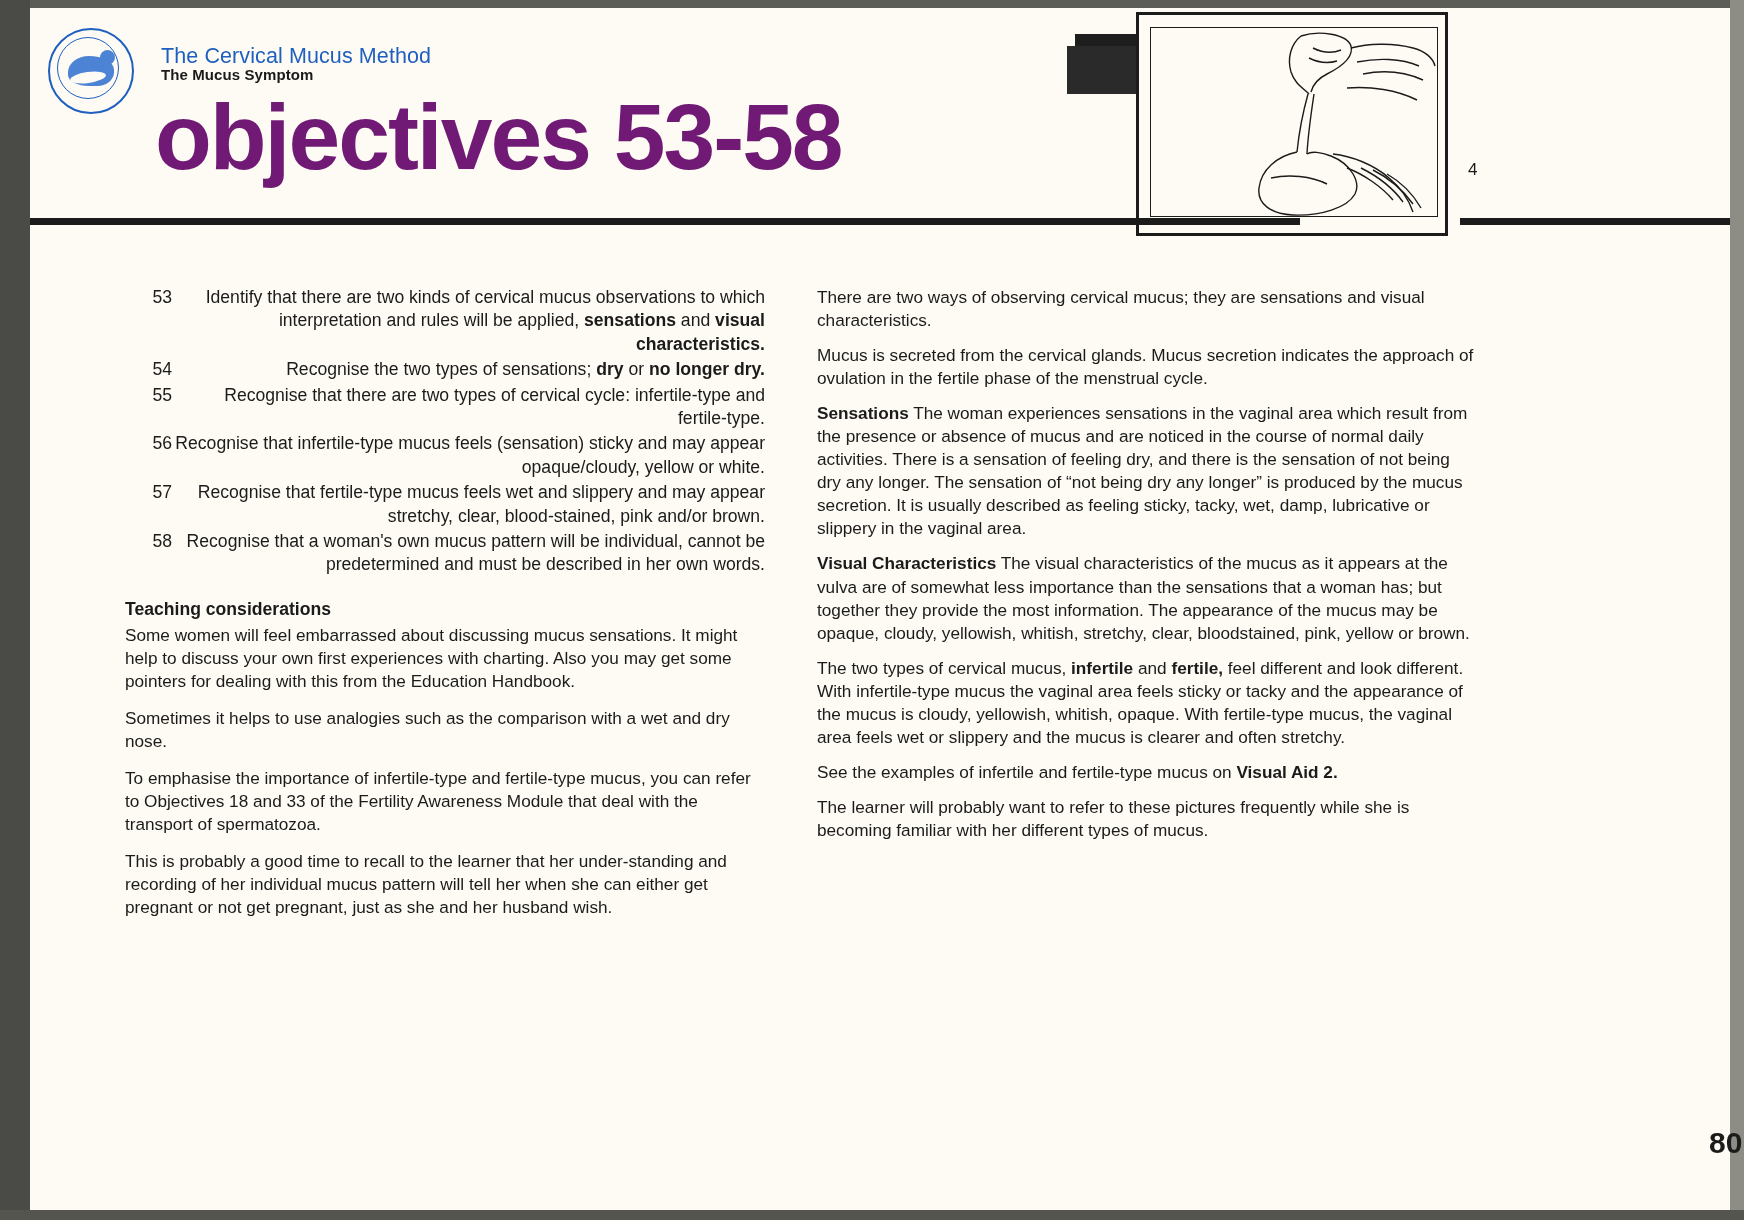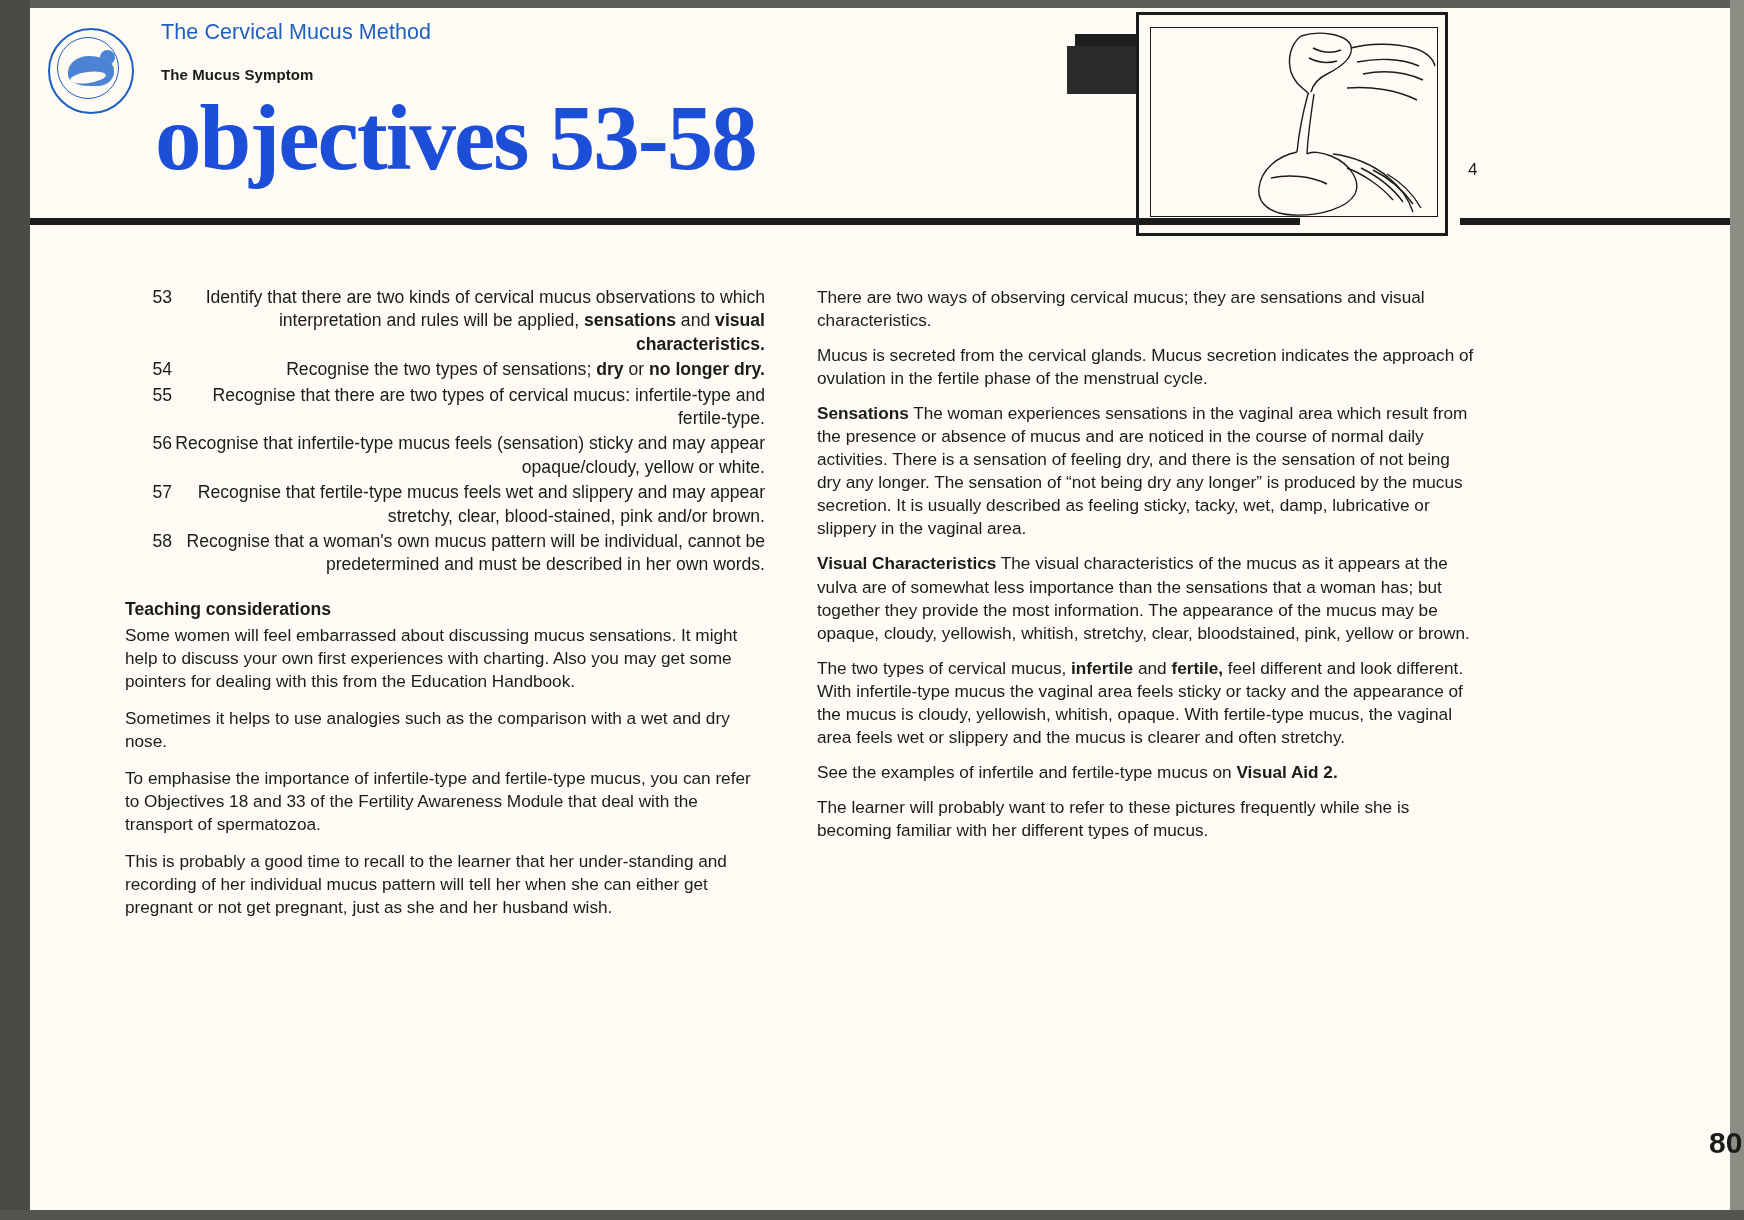--- a/index.html
+++ b/index.html
@@ -109,41 +109,41 @@
     content: "";
     position: absolute;
     left: 2px; top: 16px;
     width: 36px; height: 11px;
     background: #fdfbf3;
     border-radius: 50%;
     transform: rotate(-8deg);
   }
   .kicker {
     position: absolute;
-    left: 131px; top: 12px;
+    left: 131px; top: 36px;
     font-size: 21.5px;
     color: #1f5fbf;
     letter-spacing: .1px;
   }
   .subkicker {
     position: absolute;
     left: 131px; top: 58px;
     font-size: 15px;
     font-weight: bold;
     color: #1a1a1a;
     letter-spacing: .1px;
   }
   .bigtitle {
     position: absolute;
     left: 125px; top: 83px;
     font-size: 93px;
     font-weight: bold;
-    color: #1d4ed8;
+    color: #701a75;
     letter-spacing: -2px;
-    font-family: Liberation Serif, serif;
+    font-family: Liberation Sans, sans-serif;
     line-height: 1;
   }
   .blackbox1 {
     position: absolute;
     left: 1045px; top: 26px;
     width: 85px; height: 48px;
     background: #1e1e1e;
   }
   .blackbox2 {
     position: absolute;
@@ -281,21 +281,21 @@
       <div class="obj-row">
         <div class="obj-num">53</div>
         <div class="obj-text">Identify that there are two kinds of cervical mucus observations to which interpretation and rules will be applied, <b>sensations</b> and <b>visual characteristics.</b></div>
       </div>
       <div class="obj-row">
         <div class="obj-num">54</div>
         <div class="obj-text">Recognise the two types of sensations; <b>dry</b> or <b>no longer dry.</b></div>
       </div>
       <div class="obj-row">
         <div class="obj-num">55</div>
-        <div class="obj-text">Recognise that there are two types of cervical mucus: infertile-type and fertile-type.</div>
+        <div class="obj-text">Recognise that there are two types of cervical cycle: infertile-type and fertile-type.</div>
       </div>
       <div class="obj-row">
         <div class="obj-num">56</div>
         <div class="obj-text">Recognise that infertile-type mucus feels (sensation) sticky and may appear opaque/cloudy, yellow or white.</div>
       </div>
       <div class="obj-row">
         <div class="obj-num">57</div>
         <div class="obj-text">Recognise that fertile-type mucus feels wet and slippery and may appear stretchy, clear, blood-stained, pink and/or brown.</div>
       </div>
       <div class="obj-row">

